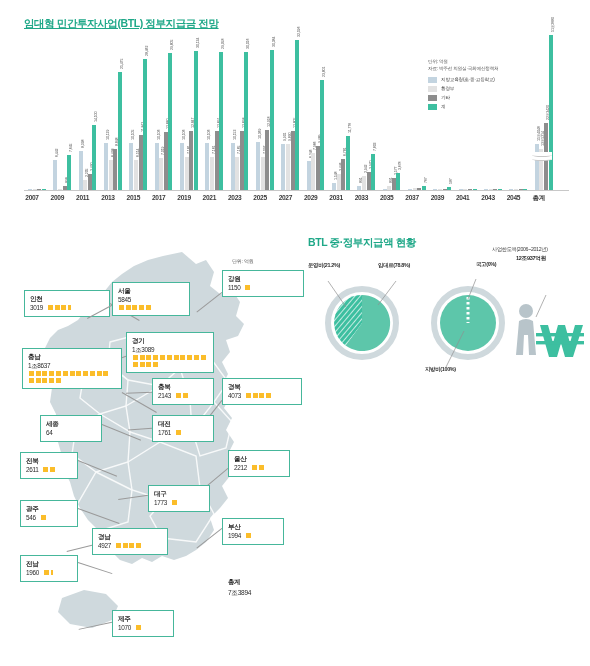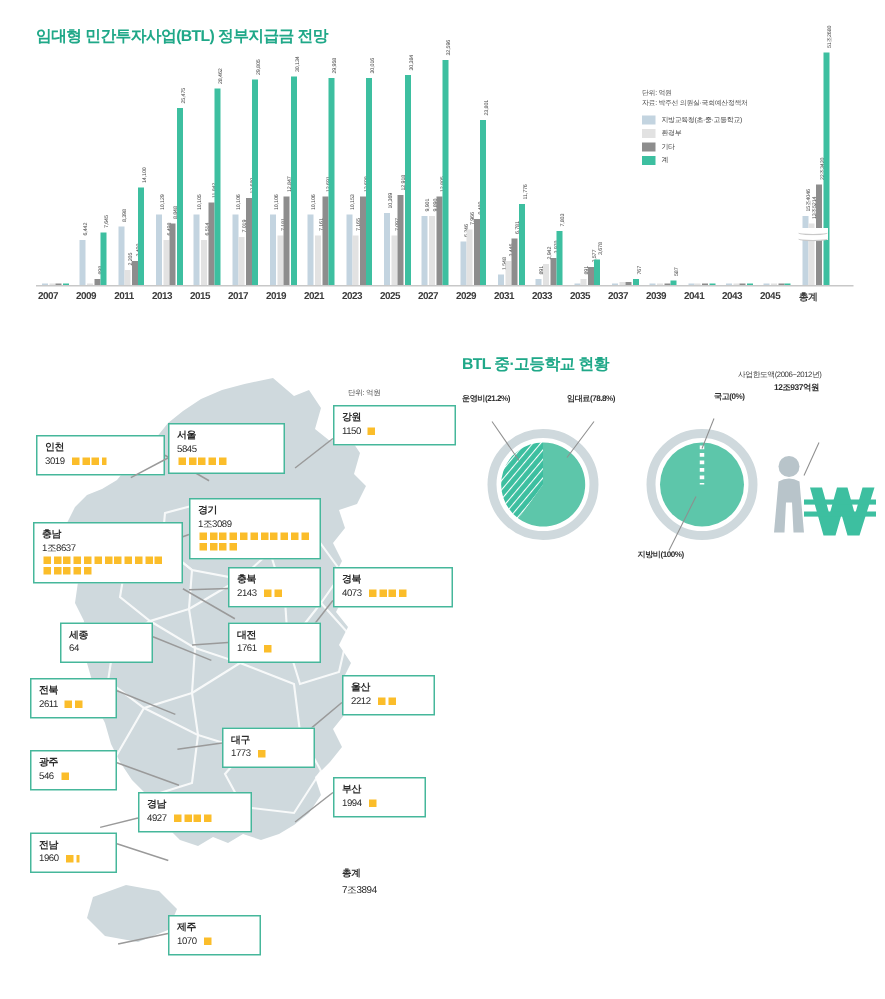--- a/index.html
+++ b/index.html
@@ -13,21 +13,21 @@
   }
   .page { position: relative; width: 590px; height: 666px; }
 
   
   .sec1 { position: absolute; left: 0; top: 0; width: 590px; height: 222px; }
   .sec-title {
     position: absolute;
     font-size: 10.5px; font-weight: bold; letter-spacing: -0.4px;
     color: #1fa888; white-space: nowrap;
   }
-  #bar-title { left: 24px; top: 17px; }
+  #bar-title { left: 24px; top: 17px; text-decoration: underline; }
 
   .legend { position: absolute; left: 428px; top: 58px; width: 150px; }
   .legend-unit, .legend-source {
     font-size: 4.6px; color: #4d4d4d; letter-spacing: -0.2px;
     line-height: 7px; white-space: nowrap;
   }
   .legend-items { margin-top: 4px; }
   .legend-row { display: flex; align-items: center; height: 7.5px; margin-bottom: 1.5px; }
   .legend-swatch { width: 9px; height: 6px; margin-right: 4px; flex: none; }
   .legend-label { font-size: 4.6px; letter-spacing: -0.2px; color: #3b3b3b; white-space: nowrap; }
@@ -645,21 +645,21 @@
           </span>
         </div>
       </div>
     </div>
 
   <div class="total-box">
     <div class="total-label">총계</div>
     <div class="total-value">7조3894</div>
   </div>
 
-  <div class="sec-title" id="donut-title">BTL 중·고등학교 현황</div>
+  <div class="sec-title" id="donut-title">BTL 중·정부지급액 현황</div>
 
   <svg width="290" height="150" viewBox="0 0 290 150" style="position:absolute;left:300px;top:255px;">
 
     <circle cx="62" cy="68" r="34" fill="none" stroke="#cfd9dd" stroke-width="6"></circle>
     <defs>
       <pattern id="hatch" width="4" height="4" patternUnits="userSpaceOnUse" patternTransform="rotate(40)">
         <rect width="4" height="4" fill="#3dbfa0"></rect>
         <line x1="0" y1="0" x2="0" y2="4" stroke="#ffffff" stroke-width="1.4"></line>
       </pattern>
     </defs>

